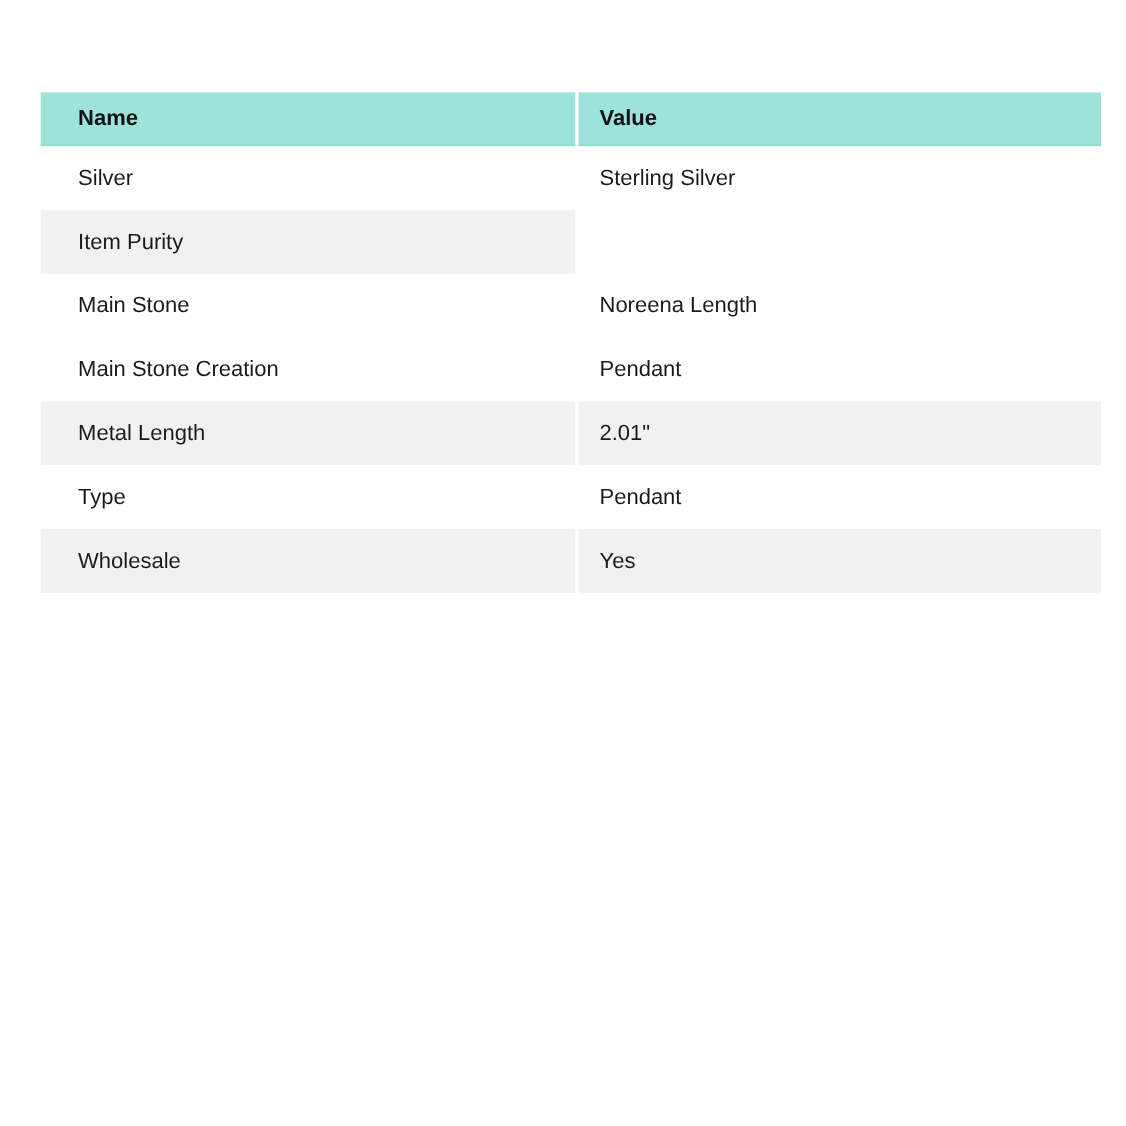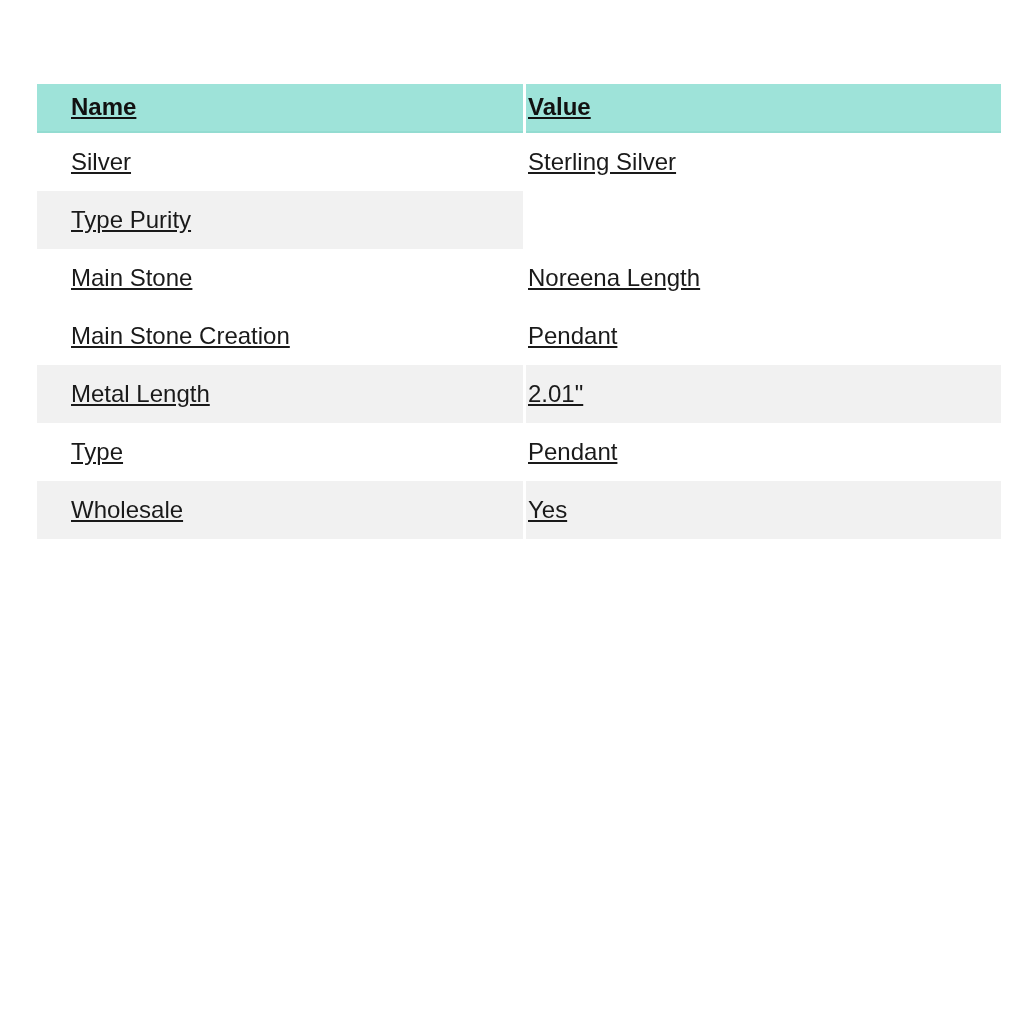--- a/index.html
+++ b/index.html
@@ -20,27 +20,26 @@
     background: #ffffff;
   }
   .t-row {
     display: flex;
     gap: 3px; 
   }
   .cell {
     display: flex;
     align-items: center;
     box-sizing: border-box;
-    font-size: 24px;
+    font-size: 20px;
     line-height: 1.2;
     background: #ffffff;
-    text-decoration: underline;
   }
   .cell-name  { width: 486px; padding-left: 34px; }
-  .cell-value { width: 475px; padding-left: 2px; }
+  .cell-value { width: 475px; padding-left: 19px; }
 
   .t-head .cell {
     height: 49px;
     background: #9ee3d9;
     font-weight: 700;
     color: #111111;
     border-bottom: 2px solid #93dcd1;
   }
   .t-row.body .cell { height: 58px; }
   .t-row.striped .cell { background: #f1f1f1; }
@@ -54,21 +53,21 @@
     <div class="cell cell-name">Name</div>
     <div class="cell cell-value">Value</div>
   </div>
 
   <div class="t-row body">
     <div class="cell cell-name">Silver</div>
     <div class="cell cell-value">Sterling Silver</div>
   </div>
 
   <div class="t-row body striped">
-    <div class="cell cell-name">Type Purity</div>
+    <div class="cell cell-name">Item Purity</div>
   </div>
 
   <div class="t-row body">
     <div class="cell cell-name">Main Stone</div>
     <div class="cell cell-value">Noreena Length</div>
   </div>
 
   <div class="t-row body striped">
   </div>
 

